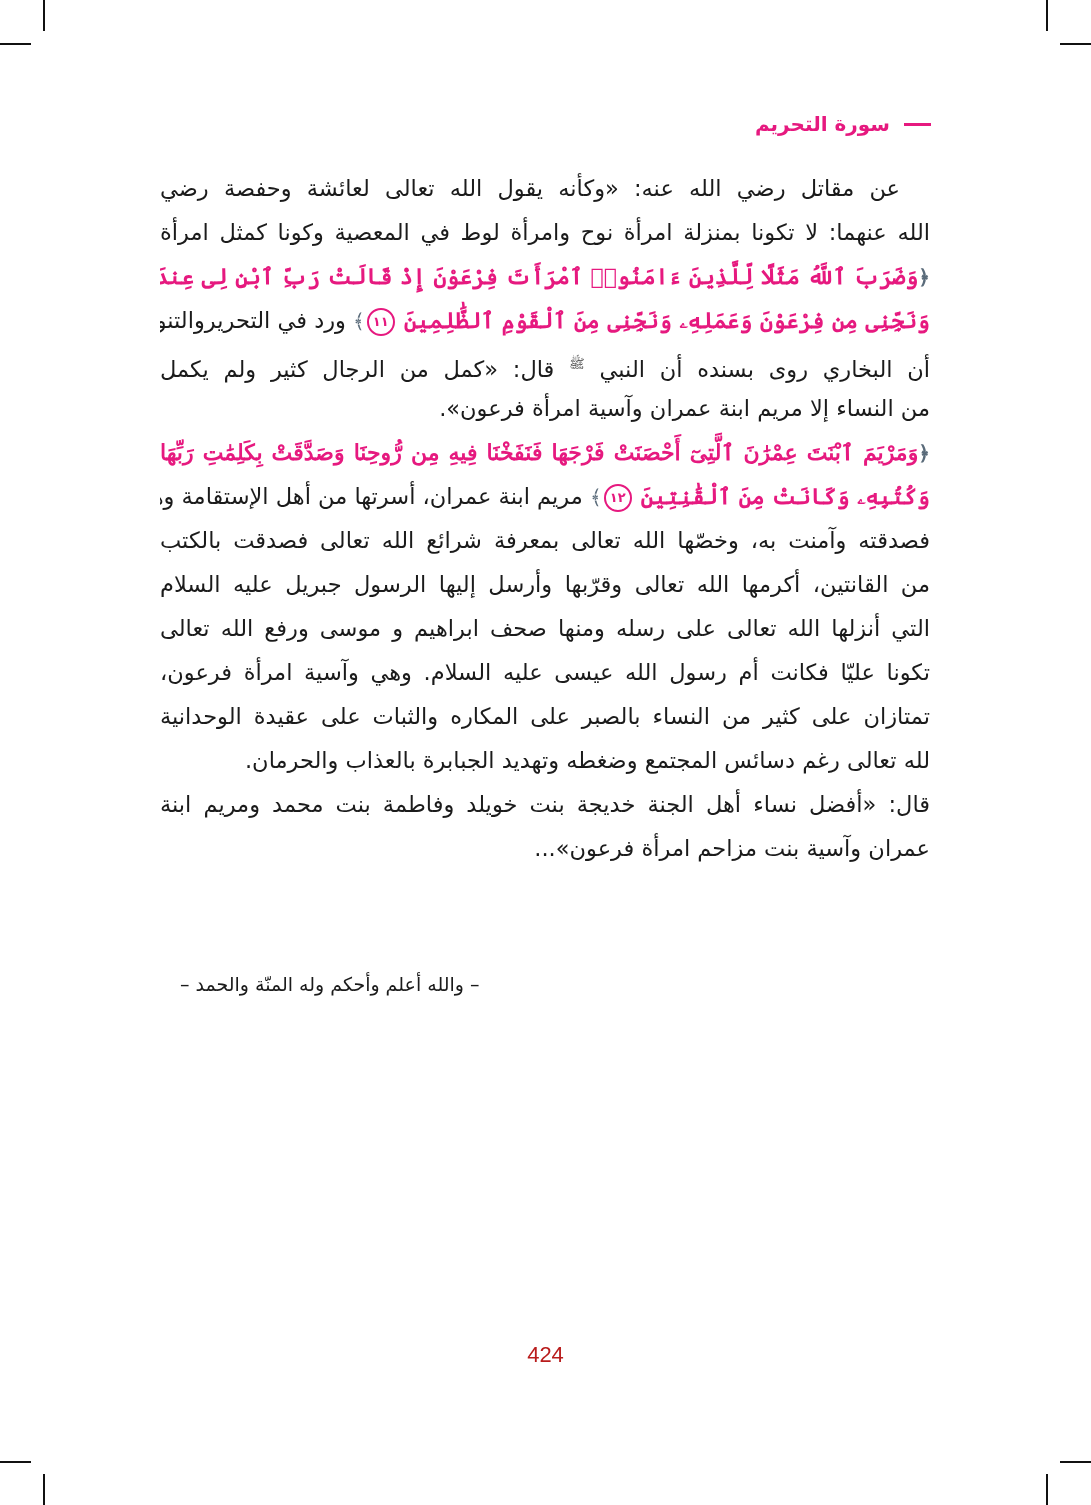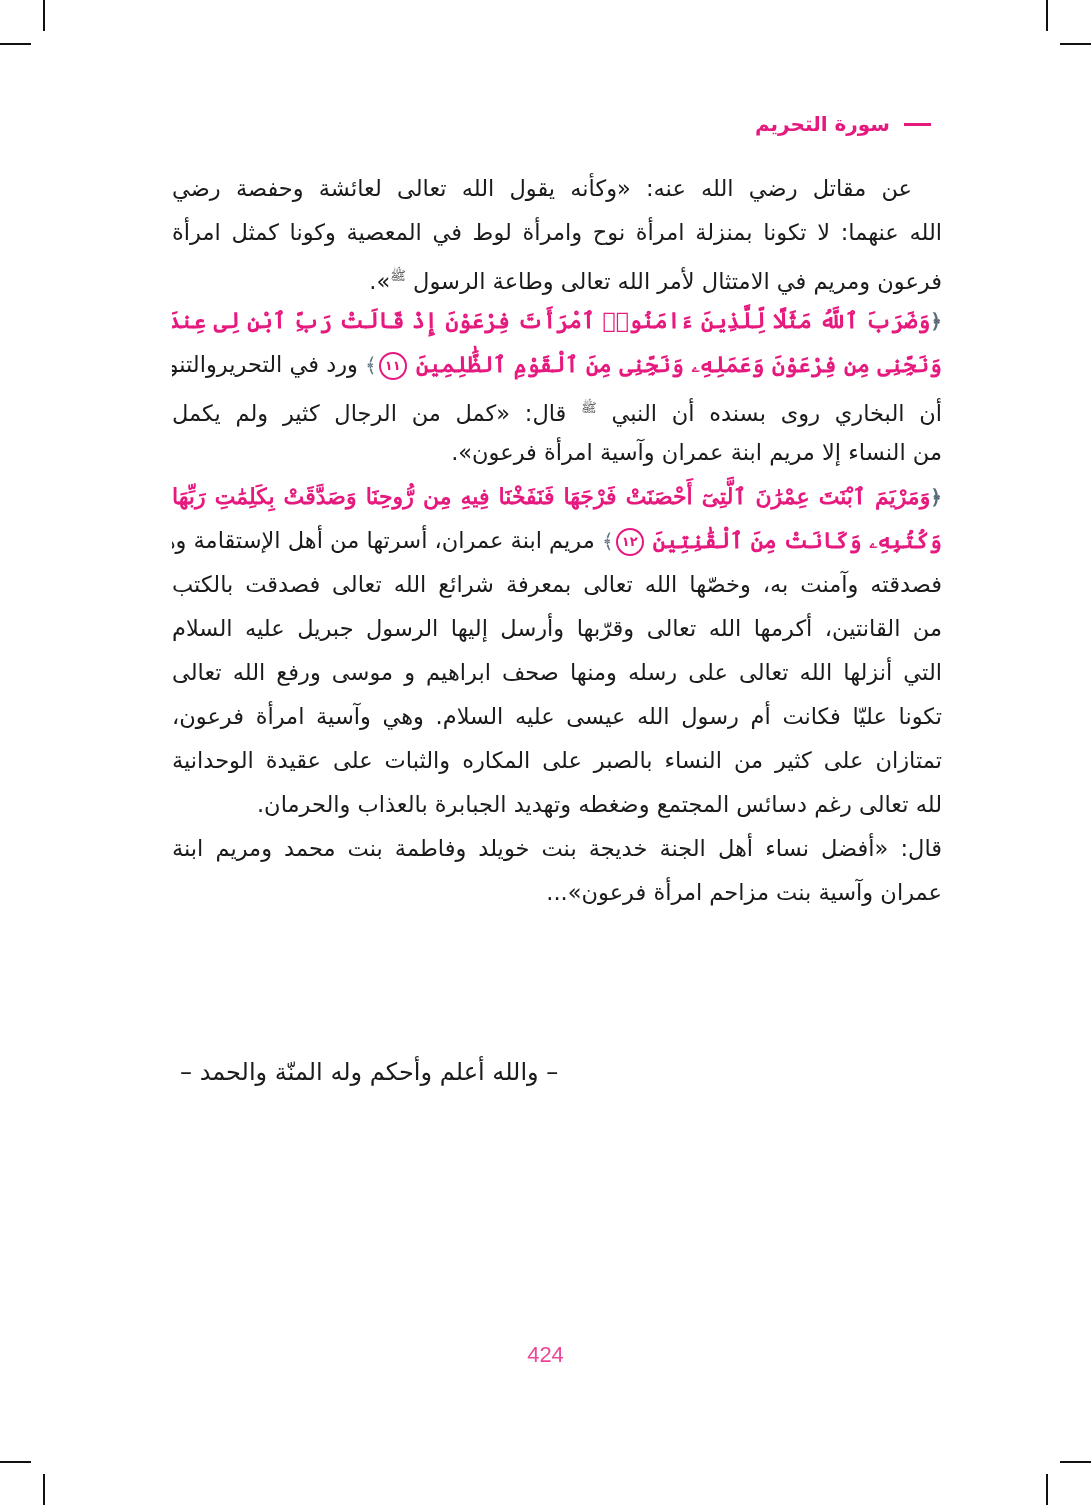--- a/index.html
+++ b/index.html
@@ -38,21 +38,21 @@
     .header-title {
       font-family: "DejaVu Sans", sans-serif;
       font-size: 20px;
       font-weight: bold;
       color: var(--accent);
     }
 
     .content {
       position: absolute;
       top: 166px;
-      left: 172px;
+      left: 160px;
       width: 770px;
       direction: rtl;
       text-align: justify;
       text-align-last: right;
     }
     .line {
       display: block;
       font-size: 22.5px;
       line-height: 44px;
       height: 44px;
@@ -89,35 +89,35 @@
       margin: 0 2px;
       text-align-last: center;
     }
     .saw {
       font-size: 13px;
       vertical-align: super;
       color: #333;
     }
     .closing {
       position: absolute;
-      top: 1050px;
+      top: 962px;
       left: 180px;
       direction: rtl;
-      font-size: 24px;
+      font-size: 19px;
       line-height: 44px;
     }
     .page-number {
       position: absolute;
       top: 1342px;
       left: 0;
       width: 1091px;
       text-align: center;
       font-family: "Liberation Sans", sans-serif;
       font-size: 22px;
-      color: #ec4899;
+      color: #b91c1c;
     }
   </style>
 </head>
 <body>
 
 <div style="--accent:#e6197f; position:absolute; inset:0;">
 
   <div class="crop v" style="left:43px; top:0;"></div>
   <div class="crop h" style="left:0; top:43px;"></div>
   <div class="crop v" style="left:1046px; top:0;"></div>
@@ -129,24 +129,20 @@
 
   <div class="header">
     <span class="header-rule"></span>
     <span class="header-title">سورة التحريم</span>
   </div>
 
   <div class="content">
 
     <span class="line indent">عن مقاتل  رضي الله عنه: «وكأنه يقول الله تعالى لعائشة وحفصة رضي</span>
     <span class="line">الله عنهما: لا تكونا بمنزلة امرأة نوح وامرأة لوط في المعصية وكونا كمثل امرأة</span>
-    <span class="line last">
-      <span>فرعون ومريم في الامتثال لأمر الله تعالى وطاعة الرسول</span>
-      <span class="saw">ﷺ</span><span>».</span>
-    </span>
 
     <span class="line quran">
       <span class="bracket">﴿</span><span>وَضَرَبَ ٱللَّهُ مَثَلًا لِّلَّذِينَ ءَامَنُوا۟ ٱمْرَأَتَ فِرْعَوْنَ إِذْ قَالَتْ رَبِّ ٱبْنِ لِى عِندَكَ بَيْتًا فِى ٱلْجَنَّةِ</span>
     </span>
     <span class="line">
       <span class="quran">وَنَجِّنِى مِن فِرْعَوْنَ وَعَمَلِهِۦ وَنَجِّنِى مِنَ ٱلْقَوْمِ ٱلظَّٰلِمِينَ</span>
       <span class="ayah-num">١١</span><span class="bracket">﴾</span>
       <span>ورد   في   التحريروالتنوير</span>
     </span>
 

